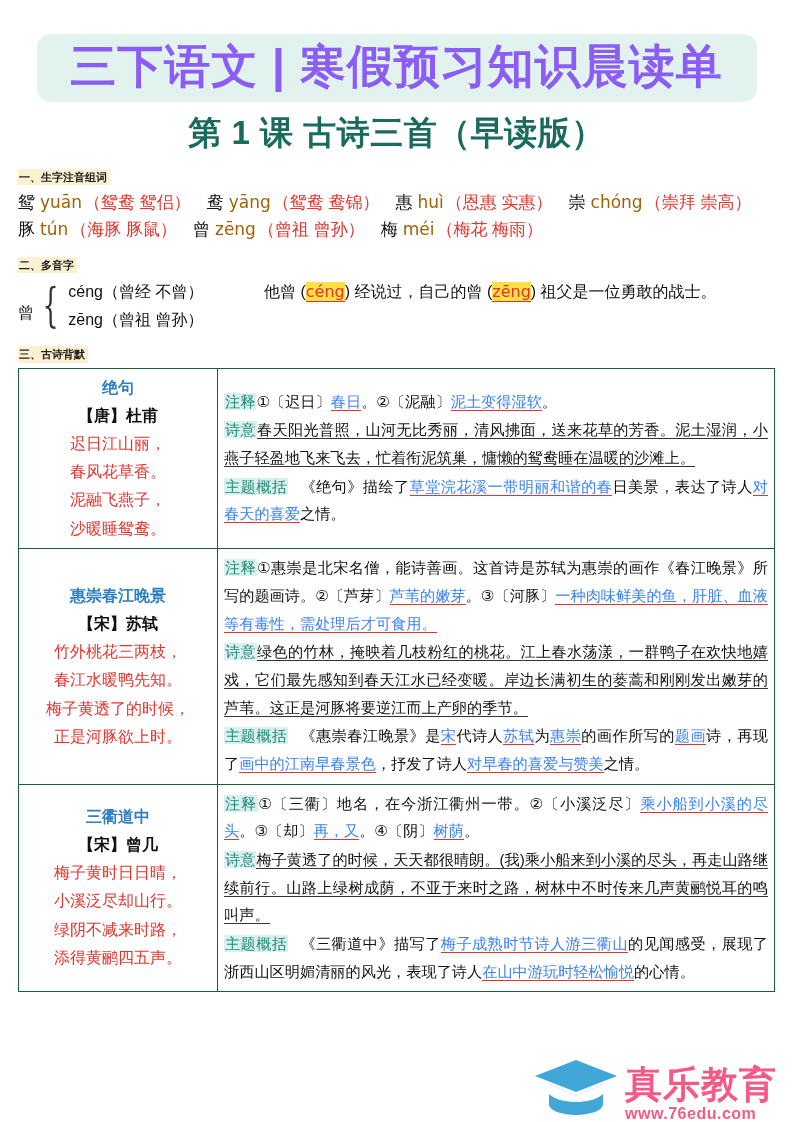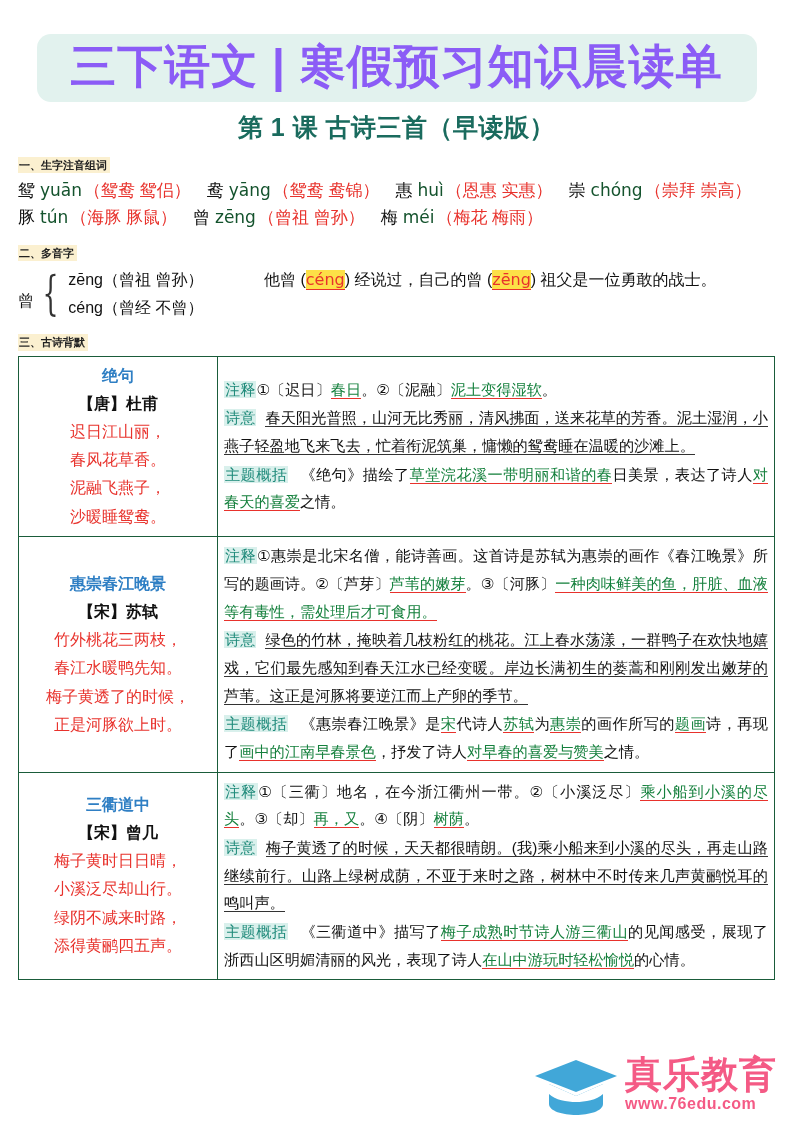--- a/index.html
+++ b/index.html
@@ -35,21 +35,21 @@
   .title-banner .title-text {
     font-size: 46px;
     font-weight: bold;
     color: #8b5cf6;
     letter-spacing: 1px;
     line-height: 1.12;
     white-space: nowrap;
   }
   .subtitle {
     text-align: center;
-    font-size: 25px;
+    font-size: 33px;
     font-weight: bold;
     color: #1a6b5e;
     margin-top: 9px;
     letter-spacing: 0.5px;
   }
 
   
   .section-head {
     font-size: 11px;
     font-weight: bold;
@@ -67,21 +67,21 @@
   .pinyin-block { margin-top: 2px; }
   .pinyin-row {
     display: flex;
     align-items: baseline;
     font-size: 17px;
     line-height: 1.62;
     white-space: nowrap;
   }
   .pinyin-item { margin-right: 16px; display: inline-block; }
   .pinyin-item .hz { color: #111; }
-  .pinyin-item .py { color: #14532d; margin-left: 5px; font-family: "DejaVu Sans", sans-serif; }
+  .pinyin-item .py { color: #a16207; margin-left: 5px; font-family: "DejaVu Sans", sans-serif; }
   .pinyin-item .words { color: #e8322c; margin-left: 2px; }
 
   
   .duo-wrap {
     display: flex;
     align-items: flex-start;
     margin-top: 3px;
   }
   .duo-left {
     display: flex;
@@ -160,30 +160,30 @@
     margin: 0 0 1px 0;
     text-align: justify;
   }
   .tag {
     color: #1f8a7a;
     background: #d9f0ec;
     font-weight: normal;
     padding: 0 1px;
   }
   .tag-sp { margin-right: 12px; }
-  .u-black { border-bottom: 1.2px solid #333; margin-left: 9px; }
-  .ru { color: #15803d; border-bottom: 1.2px solid #e8322c; }
+  .u-black { border-bottom: 1.2px solid #333; }
+  .ru { color: #3b82f6; border-bottom: 1.2px solid #e8322c; }
 
   
   .watermark {
     position: absolute;
     right: 16px;
     bottom: 34px;
     display: flex;
-    align-items: flex-start;
+    align-items: flex-end;
     pointer-events: none;
     opacity: 0.95;
   }
   .wm-cap { margin-right: 6px; }
   .wm-text { line-height: 1; }
   .wm-name {
     font-size: 37px;
     font-weight: bold;
     color: #f4527f;
     letter-spacing: 1px;
@@ -226,22 +226,22 @@
   </div>
 
   <div class="section-head-wrap">
     <span class="section-head">二、多音字</span>
   </div>
   <div class="duo-wrap">
     <div class="duo-left">
       <span class="duo-char">曾</span>
       <span class="duo-brace">{</span>
       <span class="duo-readings">
+        <div>céng（曾经 不曾）</div>
         <div>zēng（曾祖 曾孙）</div>
-        <div>céng（曾经 不曾）</div>
       </span>
     </div>
     <div class="duo-sentence" id="duo-sentence"><span>他曾 (</span><span class="py-hl">céng</span><span>) 经说过，自己的曾 (</span><span class="py-hl">zēng</span><span>) 祖父是一位勇敢的战士。</span></div>
   </div>
 
   <div class="section-head-wrap">
     <span class="section-head">三、古诗背默</span>
   </div>
   <table class="poem-table">
     <tbody id="poem-tbody">

